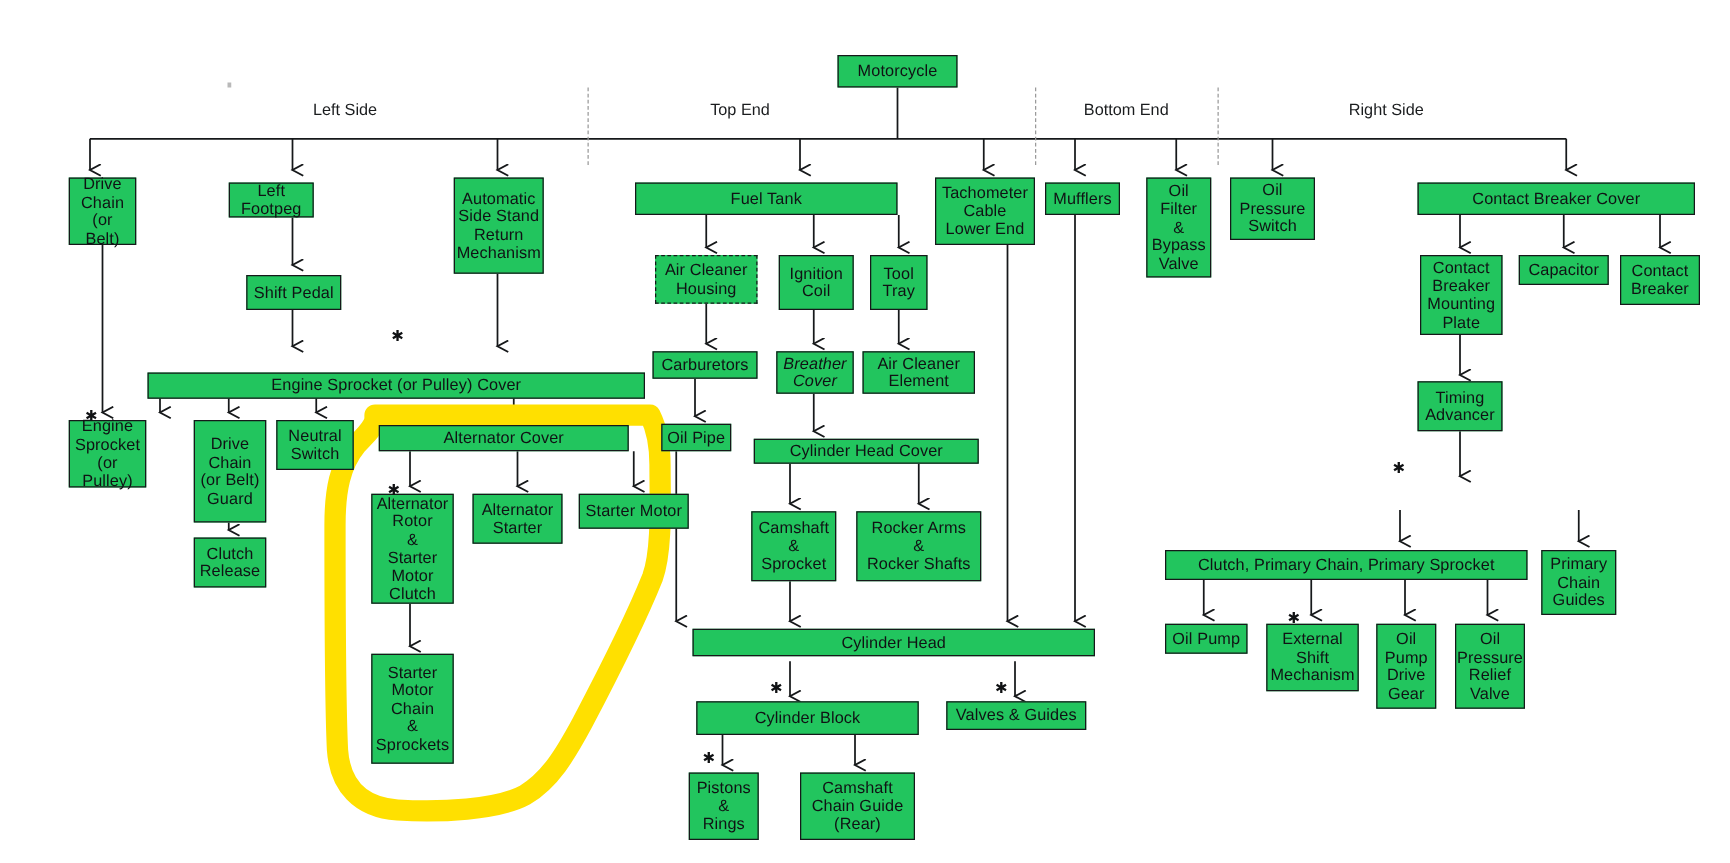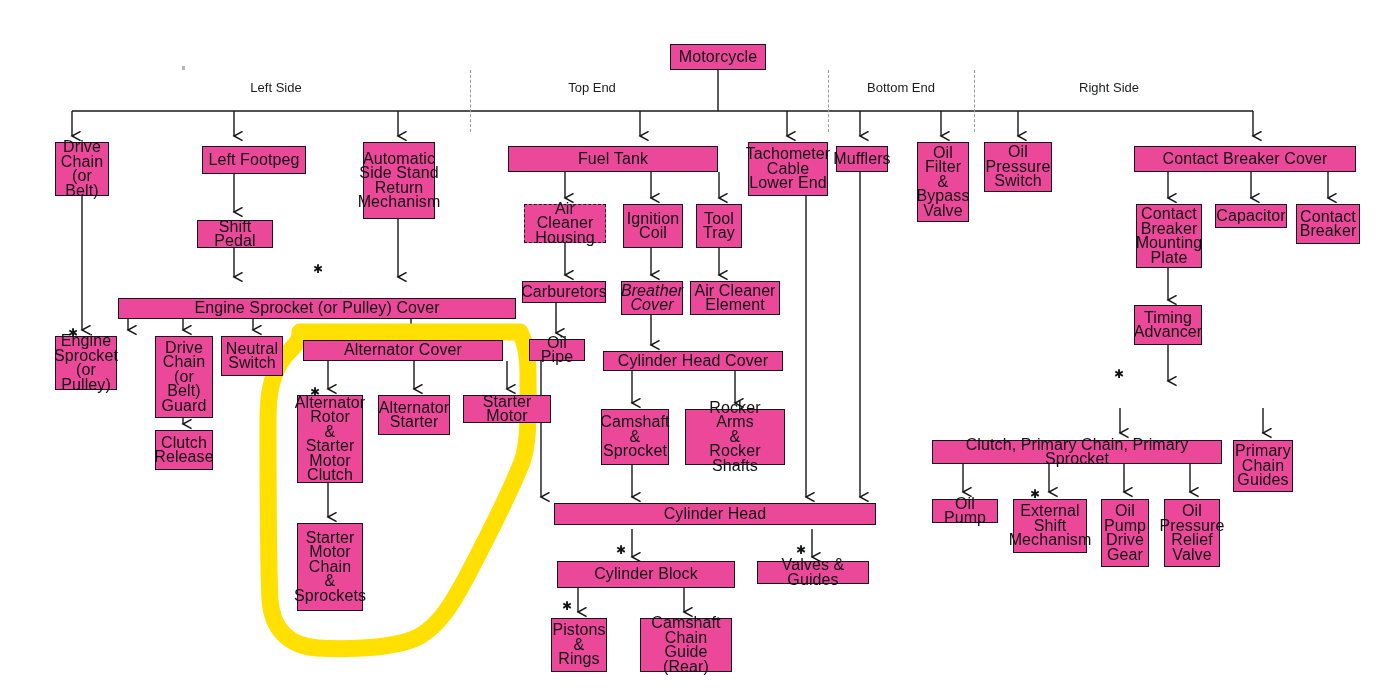--- a/index.html
+++ b/index.html
@@ -1,23 +1,23 @@
 <!DOCTYPE html>
 <html><head>
 <meta charset="utf-8">
 <title>Motorcycle Disassembly Flow Chart</title>
 <style>
   html,body{margin:0;padding:0;background:#ffffff;}
   body{font-family:"Liberation Sans","DejaVu Sans",sans-serif;}
   #canvas{position:relative;width:1384px;height:690px;background:#ffffff;overflow:hidden;}
   #lines{position:absolute;left:0;top:0;width:1384px;height:690px;}
   #hl{position:absolute;left:0;top:0;width:1384px;height:690px;}
-  .node{position:absolute;box-sizing:border-box;border:1.4px solid #16181a;background:#ec4899;
+  .node{position:absolute;box-sizing:border-box;border:1.4px solid #16181a;background:#22c55e;
         display:flex;align-items:center;justify-content:center;text-align:center;
-        font-size:16px;line-height:14.5px;color:#101214;letter-spacing:.1px;padding:1px 3px;}
+        font-size:13px;line-height:14.5px;color:#101214;letter-spacing:.1px;padding:1px 3px;}
   .node.dashed{border-style:dashed;border-width:1.6px;}
   .node span{display:block;white-space:pre-line;}
   .seclabel{position:absolute;font-size:13px;color:#1a1c1e;text-align:center;
             transform:translateX(-50%);white-space:nowrap;}
   .star{position:absolute;font-size:12px;line-height:12px;color:#101214;}
   .divider{position:absolute;width:0;border-left:1.5px dashed #9a9a9a;}
   .speck{position:absolute;background:#b9b9b9;}
 </style>
 </head>
 <body>
@@ -140,21 +140,21 @@
   <div class="node" style="left:670px;top:44px;width:96px;height:26px;">
     <span>Motorcycle</span>
     </div>
 
   <div class="node" style="left:55px;top:142px;width:54px;height:54px;">
     <span>Drive
 Chain
 (or Belt)</span>
     </div>
 
-  <div class="node" style="left:202px;top:146px;width:104px;height:28px;">
+  <div class="node" style="left:183px;top:146px;width:68px;height:28px;">
     <span>Left Footpeg</span>
     </div>
 
   <div class="node" style="left:197px;top:220px;width:76px;height:28px;">
     <span>Shift Pedal</span>
     </div>
 
   <div class="node" style="left:363px;top:142px;width:72px;height:77px;">
     <span>Automatic
 Side Stand
@@ -301,21 +301,21 @@
 Chain Guide
 (Rear)</span>
     </div>
 
   <div class="node" style="left:748px;top:142px;width:80px;height:54px;">
     <span>Tachometer
 Cable
 Lower End</span>
     </div>
 
-  <div class="node" style="left:836px;top:146px;width:52px;height:26px;">
+  <div class="node" style="left:836px;top:146px;width:60px;height:26px;">
     <span>Mufflers</span>
     </div>
 
   <div class="node" style="left:917px;top:142px;width:52px;height:80px;">
     <span>Oil
 Filter
 &amp;
 Bypass
 Valve</span>
     </div>

